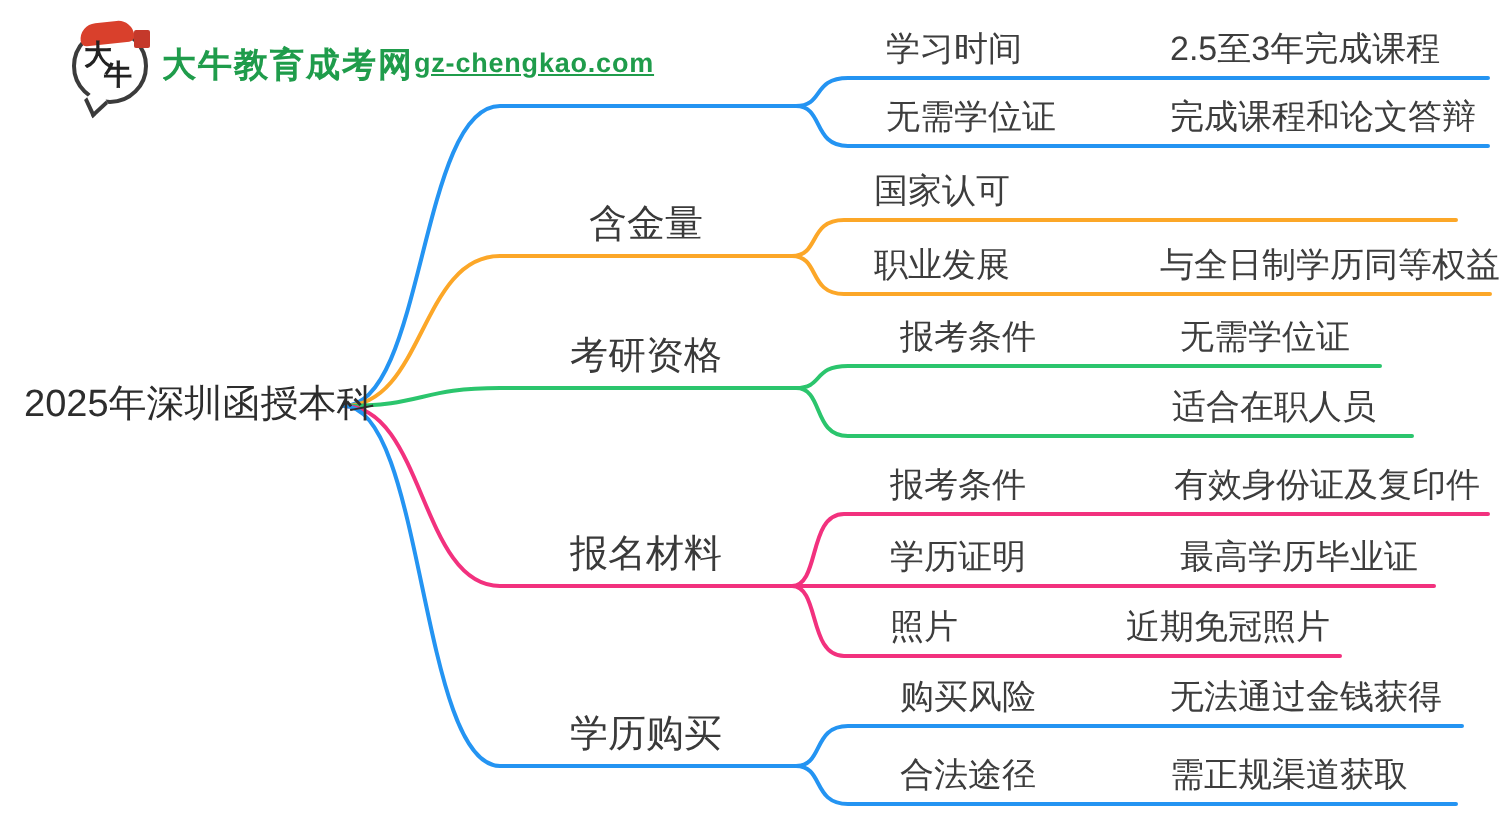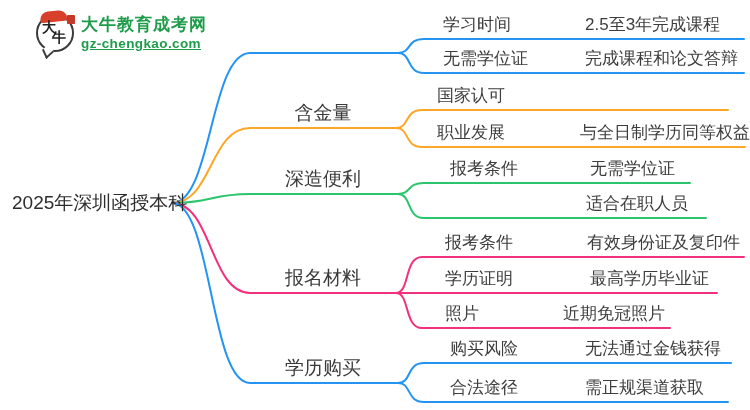--- a/index.html
+++ b/index.html
@@ -13,21 +13,21 @@
   .central{position:absolute;left:12px;top:191px;font-size:19px;line-height:24px;color:#2d2d2d;white-space:nowrap;}
   
   .logo{position:absolute;left:36px;top:14px;display:flex;align-items:center;gap:7px;cursor:pointer;}
   .bubble{position:relative;width:34px;height:34px;border:2px solid #3b3b3b;border-radius:50%;background:#fff;}
   .beret{position:absolute;left:2px;top:-5px;width:27px;height:11px;background:#d9402c;border-radius:14px 14px 5px 5px;transform:rotate(-6deg);}
   .seal{position:absolute;right:-3px;top:-1px;width:8px;height:9px;background:#c5392b;border-radius:1px;}
   .seal-char{position:absolute;font-family:"Liberation Serif","DejaVu Serif",serif;font-weight:bold;color:#222;}
   .seal-char.c1{left:4px;top:3px;font-size:14px;}
   .seal-char.c2{left:14px;top:13px;font-size:14px;}
   .tail{position:absolute;left:5px;bottom:-6px;width:8px;height:8px;background:#fff;border-right:2px solid #3b3b3b;border-bottom:2px solid #3b3b3b;transform:rotate(65deg) skew(18deg);}
-  .brand-text{display:flex;flex-direction:column;justify-content:center;}
+  .brand-text{display:flex;flex-direction:row;justify-content:center;}
   .brand-name{font-size:17px;font-weight:bold;color:#1f9c4b;letter-spacing:1px;line-height:20px;}
   .brand-domain{font-size:13.5px;font-weight:bold;color:#1f9c4b;line-height:17px;letter-spacing:.4px;text-decoration:underline;}
 </style>
 </head>
 <body>
 
 <div class="canvas">
 
   <svg width="750" height="410" viewBox="0 0 750 410" fill="none" stroke-width="2" stroke-linecap="round">
 
@@ -63,21 +63,21 @@
     </div>
     <div class="brand-text">
       <span class="brand-name">大牛教育成考网</span>
       <span class="brand-domain">gz-chengkao.com</span>
     </div>
   </div>
 
   <div class="central">2025年深圳函授本科</div>
 
   <div class="branch-lbl" style="left:248px;top:101px">含金量</div>
-  <div class="branch-lbl" style="left:248px;top:167px">深造便利</div>
+  <div class="branch-lbl" style="left:248px;top:167px">考研资格</div>
   <div class="branch-lbl" style="left:248px;top:266px">报名材料</div>
   <div class="branch-lbl" style="left:248px;top:356px">学历购买</div>
 
   <span class="lbl" style="left:443px;top:14px">学习时间</span>
   <span class="lbl" style="left:585px;top:14px">2.5至3年完成课程</span>
   <span class="lbl" style="left:443px;top:48px">无需学位证</span>
   <span class="lbl" style="left:585px;top:48px">完成课程和论文答辩</span>
 
   <span class="lbl" style="left:437px;top:85px">国家认可</span>
   <span class="lbl" style="left:437px;top:122px">职业发展</span>

